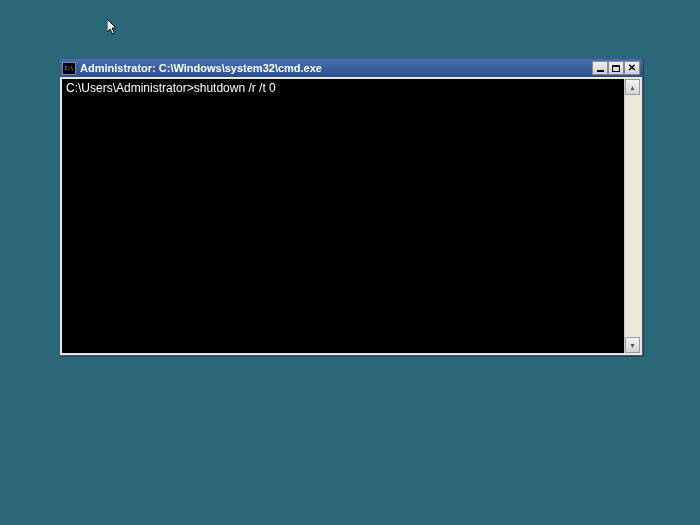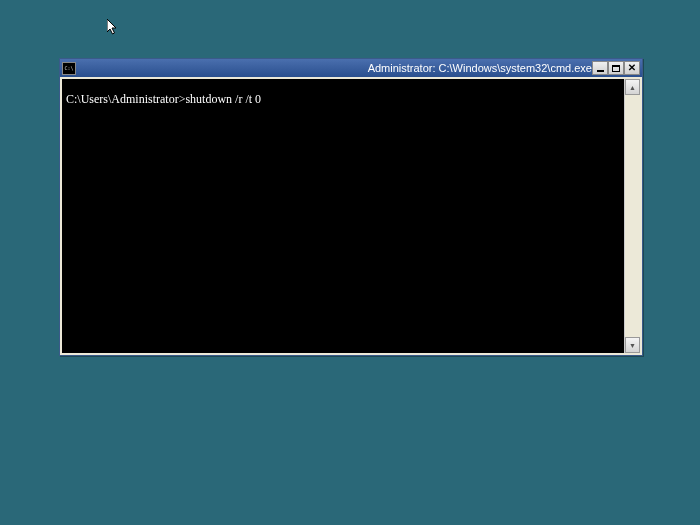--- a/index.html
+++ b/index.html
@@ -56,25 +56,24 @@
     .title-icon::after {
       content: "C:\\";
       color: #ccc;
       font-size: 5px;
       font-family: monospace;
       line-height: 1;
     }
     .title-text {
       color: #fff;
       font-size: 11px;
-      font-weight: normal;
+      font-weight: bold;
       flex: 1;
       white-space: nowrap;
       overflow: hidden;
-      text-align: right;
     }
     .window-controls {
       display: flex;
       gap: 0;
     }
     .win-btn {
       width: 16px;
       height: 14px;
       background: linear-gradient(to bottom, #f0f0f0, #d0d0d0);
       border: 1px solid #888;
@@ -106,23 +105,23 @@
     .window-body {
       height: calc(100% - 18px);
       display: flex;
       padding: 2px;
       background: #ece9d8;
     }
     .console {
       flex: 1;
       background: #000;
       color: #fff;
-      font-family: Liberation Serif, serif;
+      font-family: Liberation Sans, sans-serif;
       font-size: 12px;
-      padding: 13px 4px;
+      padding: 2px 4px;
       overflow: hidden;
       white-space: pre;
       line-height: 1.25;
     }
     .scrollbar {
       width: 16px;
       background: #ece9d8;
       display: flex;
       flex-direction: column;
       border-left: 1px solid #ccc;

